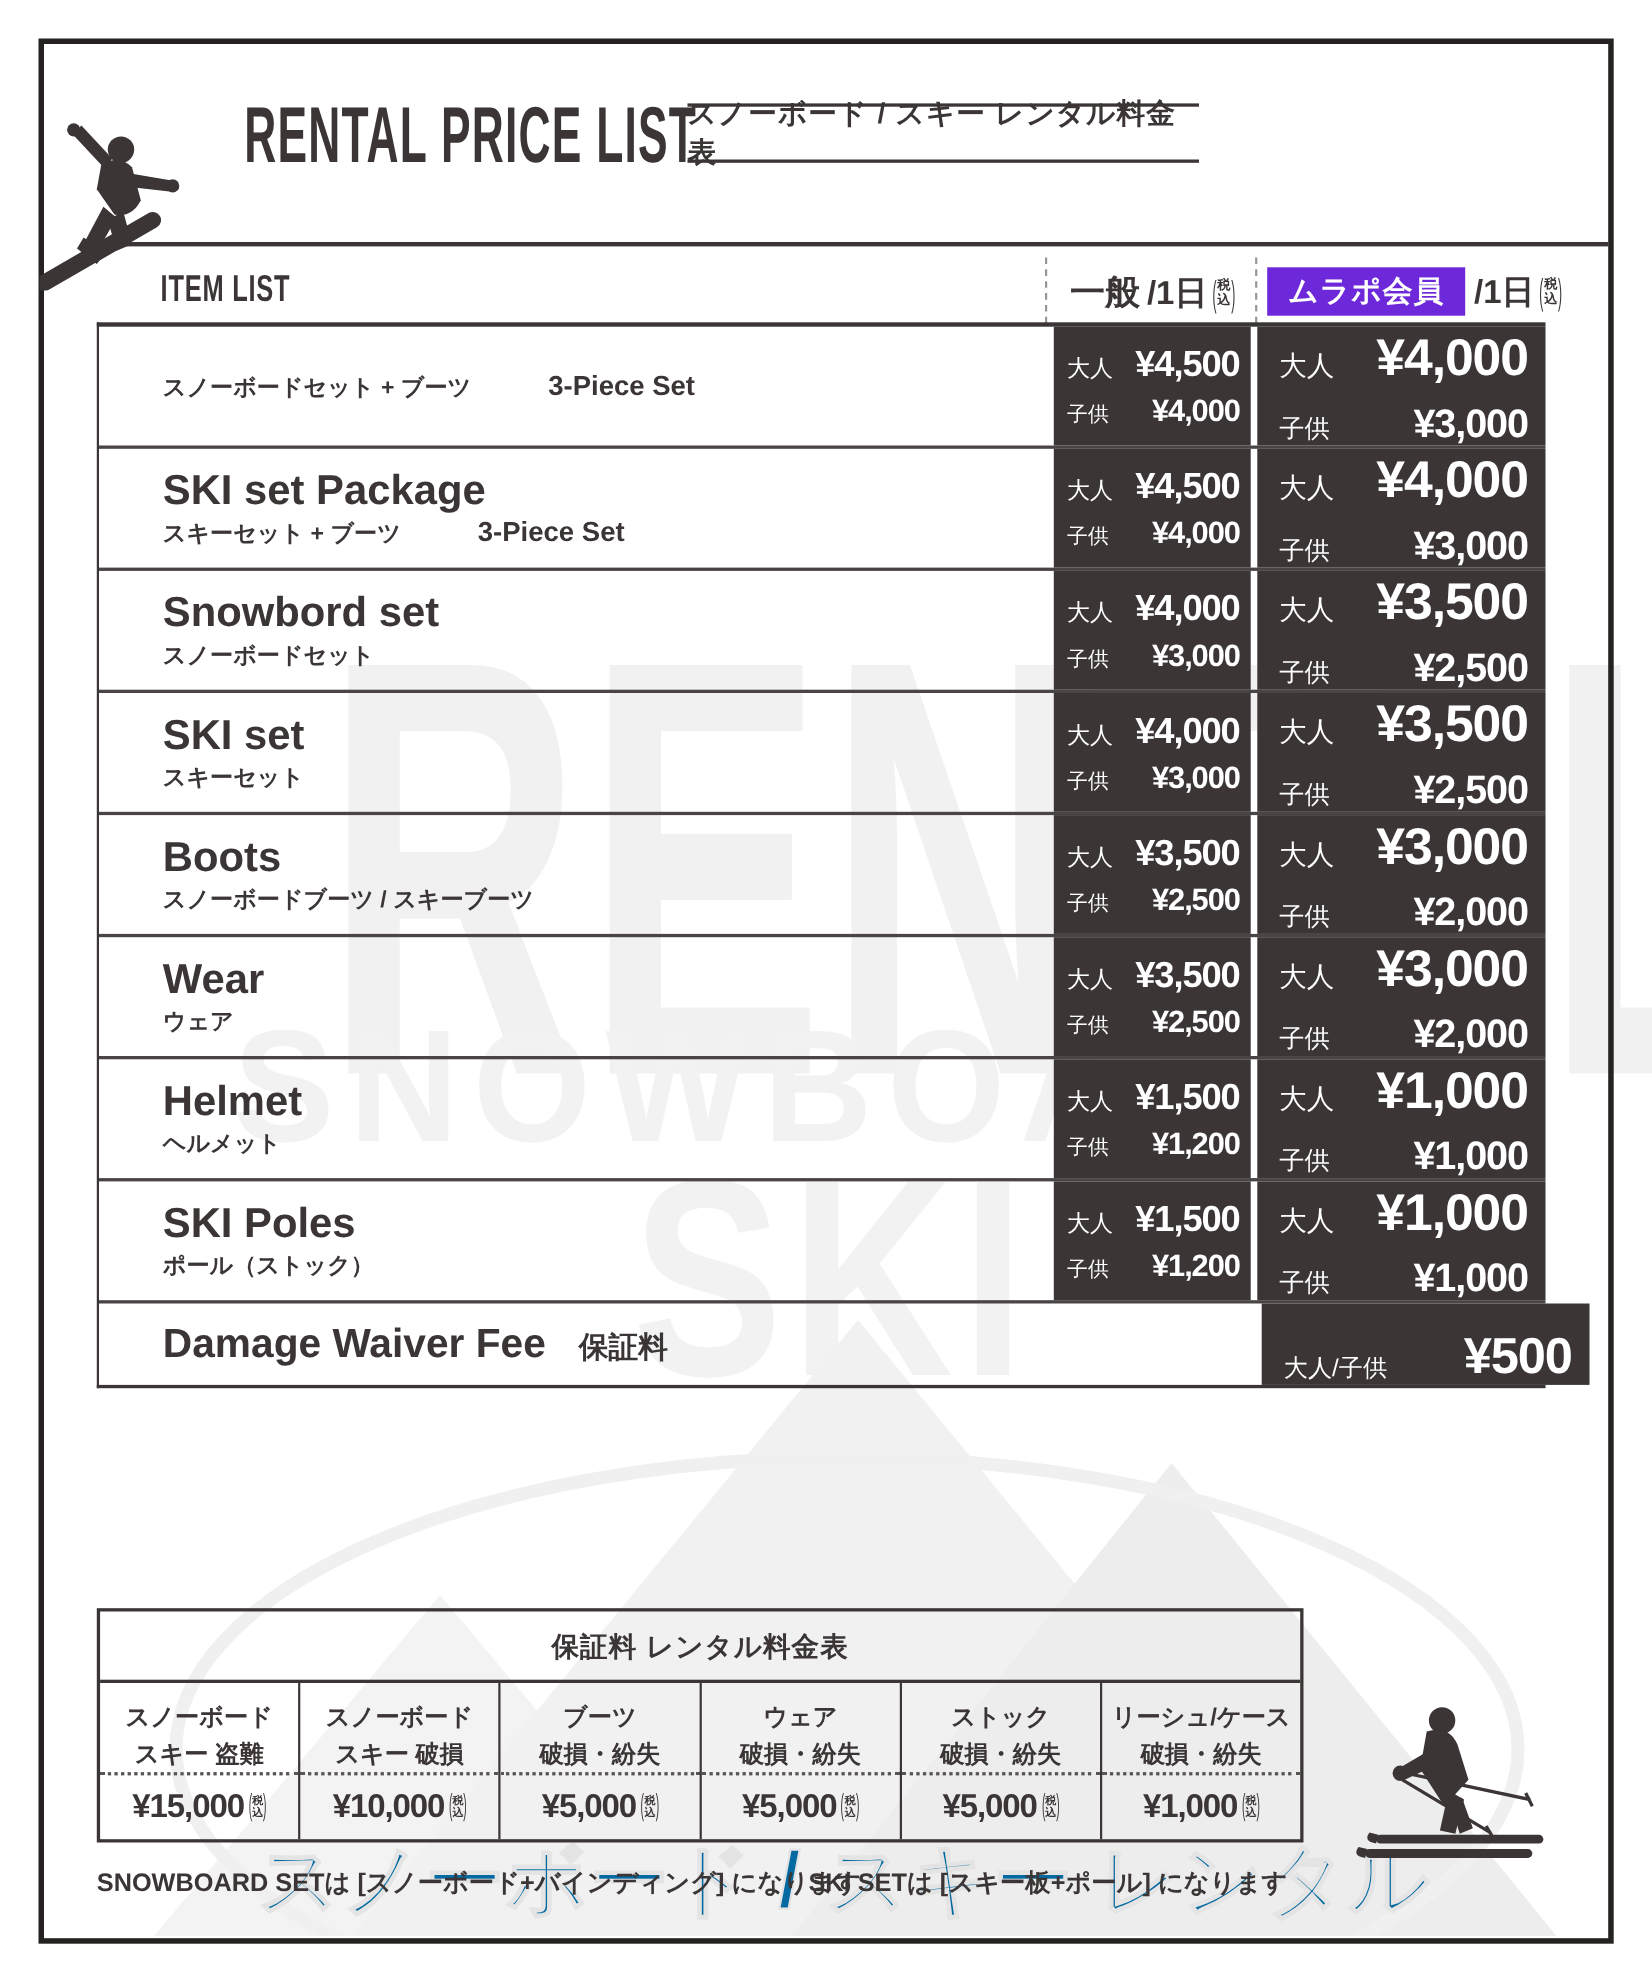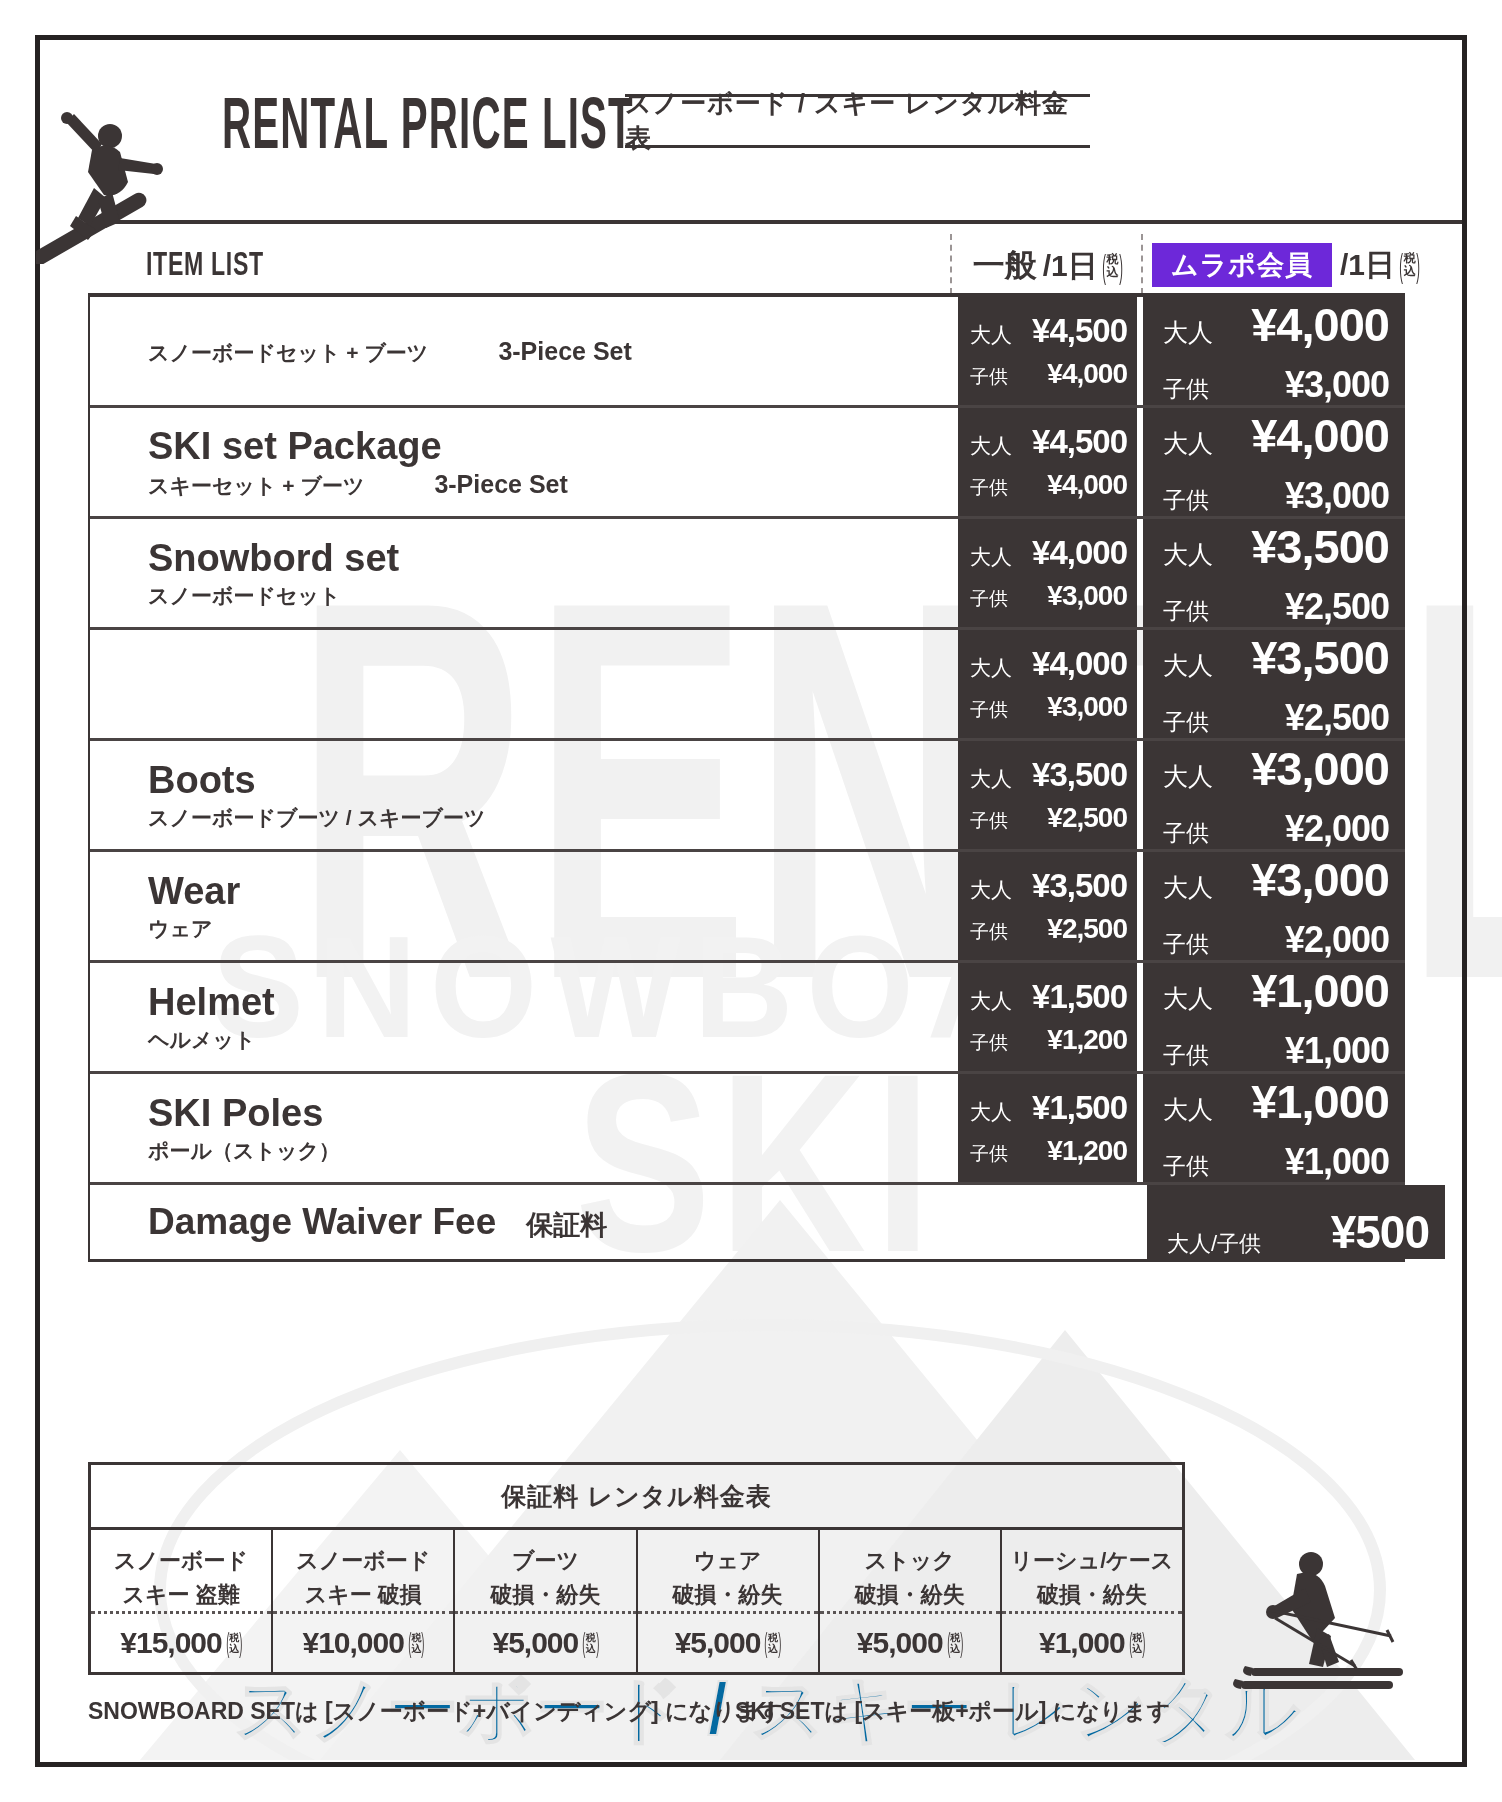--- a/index.html
+++ b/index.html
@@ -244,20 +244,27 @@
             <span class="pval">¥3,500</span>
           </div>
         <div class="pl child">
             <span class="plab">子供</span>
             <span class="pval">¥2,500</span>
           </div>
       </div>
     </div>
 
     <div class="prow">
+      <div class="rname">
+        <div class="en">SKI set</div>
+        <div class="sub">
+            <span class="jp">スキーセット</span>
+            <span class="extra"></span>
+          </div>
+      </div>
       <div class="cell cell-g">
         <div class="pl">
             <span class="plab">大人</span>
             <span class="pval">¥4,000</span>
           </div>
         <div class="pl child">
             <span class="plab">子供</span>
             <span class="pval">¥3,000</span>
           </div>
       </div>

